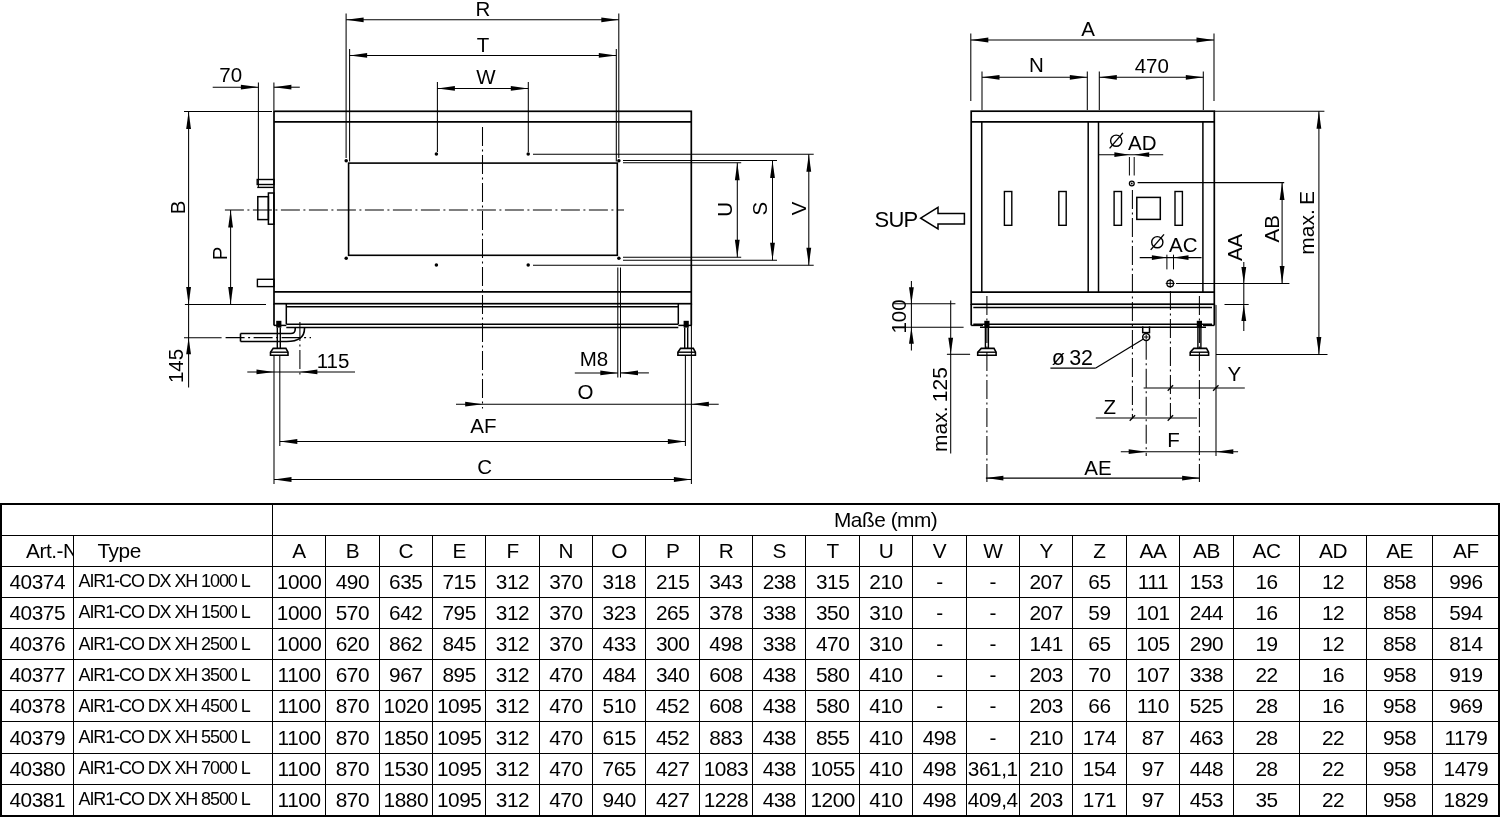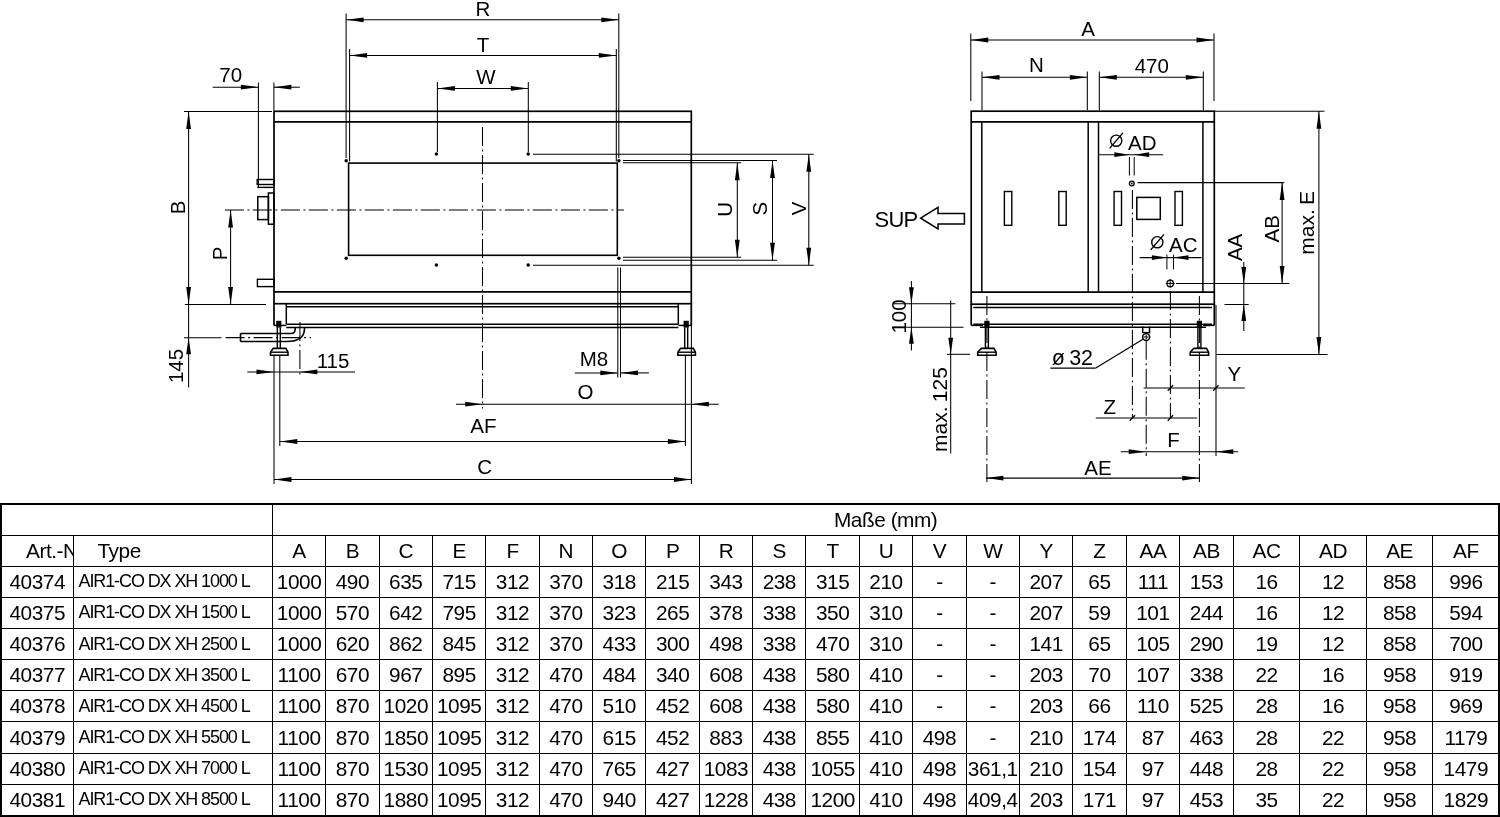--- a/index.html
+++ b/index.html
@@ -561,21 +561,21 @@
             <td>310</td>
             <td>-</td>
             <td>-</td>
             <td>141</td>
             <td>65</td>
             <td>105</td>
             <td>290</td>
             <td>19</td>
             <td>12</td>
             <td>858</td>
-            <td>700</td>
+            <td>814</td>
           </tr>
 
 <tr>
             <td>40377</td>
             <td class="lft typ">AIR1-CO DX XH 3500 L</td>
             <td>1100</td>
             <td>670</td>
             <td>967</td>
             <td>895</td>
             <td>312</td>

